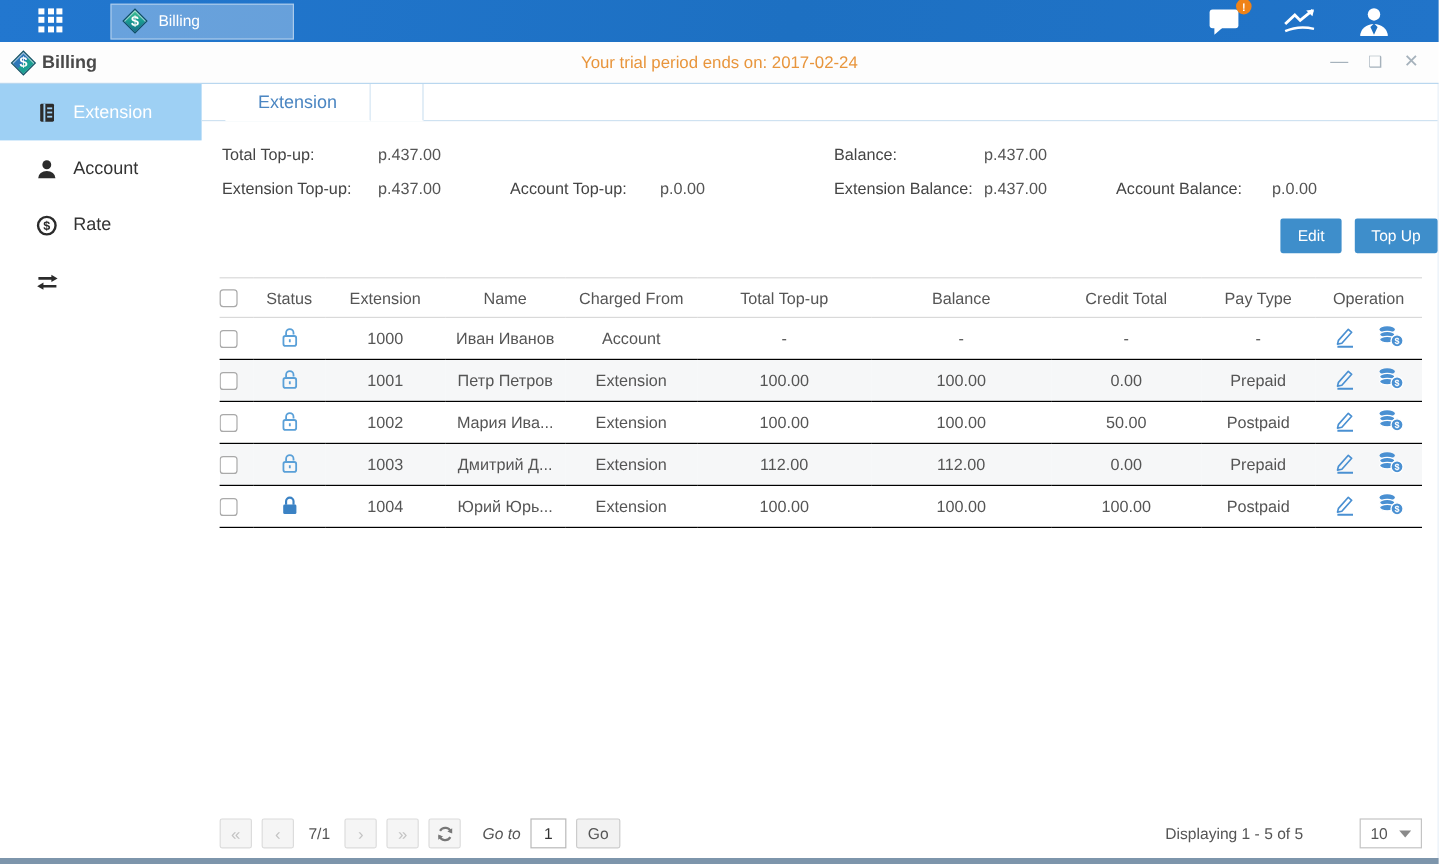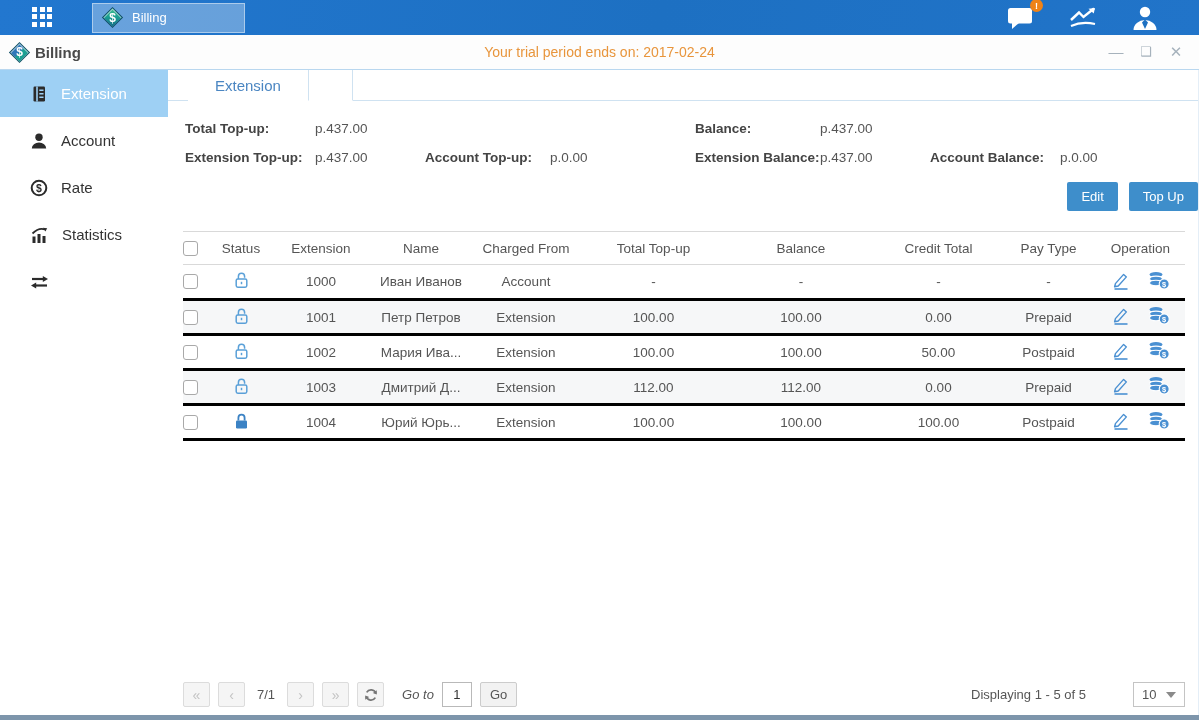--- a/index.html
+++ b/index.html
@@ -36,36 +36,36 @@
   .side-item.active { background:#9ed0f4; color:#fff; }
   .main { flex:1; position:relative; border-right:1px solid #e4eef7; }
 
   
   .tabbar { height:31px; padding-left:20px; display:flex; border-bottom:1px solid #cfe2f1; }
   .tab { padding:0 27px; background:#fff; font-size:15px; color:#4b86c2; display:flex; align-items:center; border-right:1px solid #cfe2f1; margin-bottom:-1px; border-bottom:1px solid #fff; cursor:pointer; }
   .tab-stub { width:44px; border-right:1px solid #cfe2f1; margin-bottom:-1px; border-bottom:1px solid #fff; background:#fff; }
 
   
   .summary { margin:20px 0 0 17px; display:grid; grid-template-columns:130px 110px 125px 145px 125px 110px 130px auto; row-gap:14px; font-size:13.5px; }
-  .summary .lab { font-weight:bold; color:#444; }
+  .summary .lab { font-weight:normal; color:#444; }
   .summary .val { color:#555; }
 
   
   .actions { margin:17px 0 0 17px; display:flex; gap:11px;justify-content:flex-end; }
   .btn { background:#3e8ecb; color:#fff; border:none; font-size:13px; padding:7px 14px; border-radius:2px; cursor:pointer; font-family:inherit; }
 
   
   .tbl-wrap { margin:20px 13px 0 15px; }
   table { width:100%; border-collapse:collapse; table-layout:fixed; font-size:13.5px; color:#555; }
   thead th { font-weight:normal; color:#555; height:33px; border-top:1px solid #d9d9d9; border-bottom:1px solid #d9d9d9; text-align:center; }
   th.c-check, td.c-check { width:28px; text-align:left; }
   th.c-status { width:60px; } th.c-ext { width:100px; } th.c-name { width:100px; }
   th.c-from { width:110px; } th.c-topup { width:145px; } th.c-bal { width:150px; }
   th.c-limit { width:125px; } th.c-pay { width:95px; }
-  tbody td { height:35px; text-align:center; border-bottom:3px solid #000000; white-space:nowrap; overflow:hidden; }
+  tbody td { height:35px; text-align:center; border-bottom:1px solid #000000; white-space:nowrap; overflow:hidden; }
   tbody tr:nth-child(even) { background:#f6f7f8; }
   .cb { display:inline-block; width:15px; height:15px; border:1px solid #a9a9a9; border-radius:3px; background:#fff; cursor:pointer; vertical-align:middle; }
   .op-cell span { display:inline-block; margin:0 9px; cursor:pointer; vertical-align:middle; }
 
   
   .pager { position:absolute; left:15px; right:13px; bottom:8px; display:flex; align-items:center; justify-content:space-between; font-size:13px; color:#555; }
   .pager-left { display:flex; align-items:center; gap:8px; }
   .pbtn { width:27px; height:25px; background:#f5f5f5; border:1px solid #dcdcdc; border-radius:2px; display:flex; align-items:center; justify-content:center; color:#c3c3c3; font-size:14px; cursor:pointer; }
   .pbtn.en { color:#777; }
   .pageno { margin:0 4px; color:#555; }
@@ -162,30 +162,20 @@
           <path d="M1.8 16.5 a7.2 6 0 0 1 14.4 0 Z" fill="#2b2b2b"></path>
         </svg>
         <span>Account</span>
       </div>
       <div class="side-item">
         <svg width="18" height="18" viewBox="0 0 18 18">
           <circle cx="9" cy="9" r="7.3" fill="none" stroke="#2b2b2b" stroke-width="2"></circle>
           <text x="9" y="13" text-anchor="middle" font-size="10.5" font-weight="bold" fill="#2b2b2b" font-family="Liberation Sans, sans-serif">$</text>
         </svg>
         <span>Rate</span>
-      </div>
-      <div class="side-item">
-        <svg width="19" height="18" viewBox="0 0 19 18">
-          <rect x="2.5" y="10.5" width="3" height="6.5" fill="#2b2b2b"></rect>
-          <rect x="7.5" y="8" width="3" height="9" fill="#2b2b2b"></rect>
-          <rect x="12.5" y="10" width="3" height="7" fill="#2b2b2b"></rect>
-          <path d="M2.5 7.5 Q 9 1 15 3.5" fill="none" stroke="#2b2b2b" stroke-width="1.8"></path>
-          <polygon points="17.2,2.2 12.8,1.8 15.4,5.6" fill="#2b2b2b"></polygon>
-        </svg>
-        <span>Statistics</span>
       </div>
       <div class="side-item">
         <svg width="19" height="18" viewBox="0 0 19 18">
           <path d="M2 6 H14" stroke="#2b2b2b" stroke-width="2.2"></path>
           <polygon points="18,6 12.8,3 12.8,9" fill="#2b2b2b"></polygon>
           <path d="M5 12.5 H17" stroke="#2b2b2b" stroke-width="2.2"></path>
           <polygon points="1,12.5 6.2,9.5 6.2,15.5" fill="#2b2b2b"></polygon>
         </svg>
       </div>
     </div>

